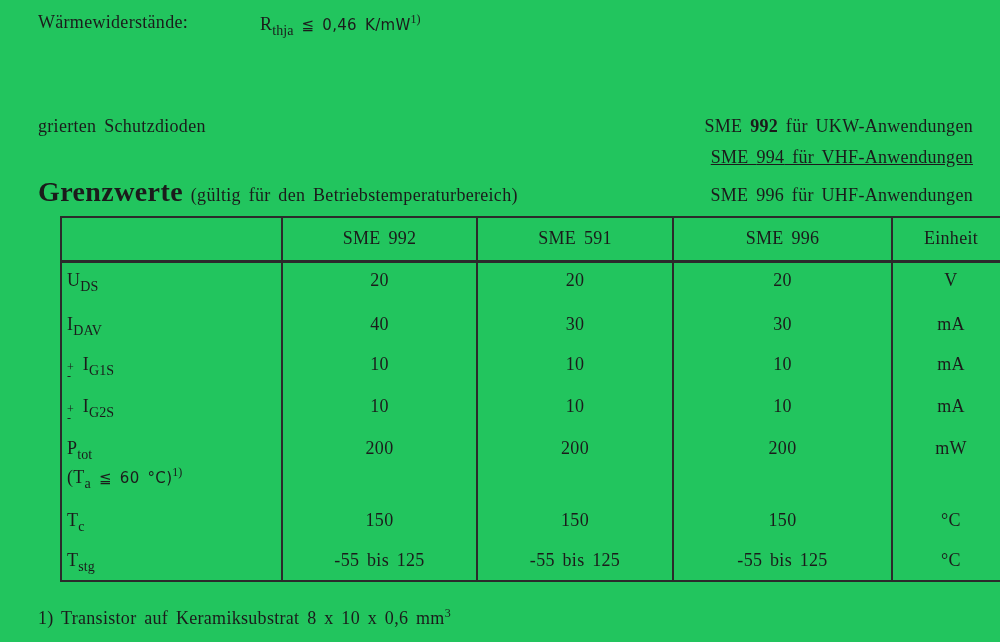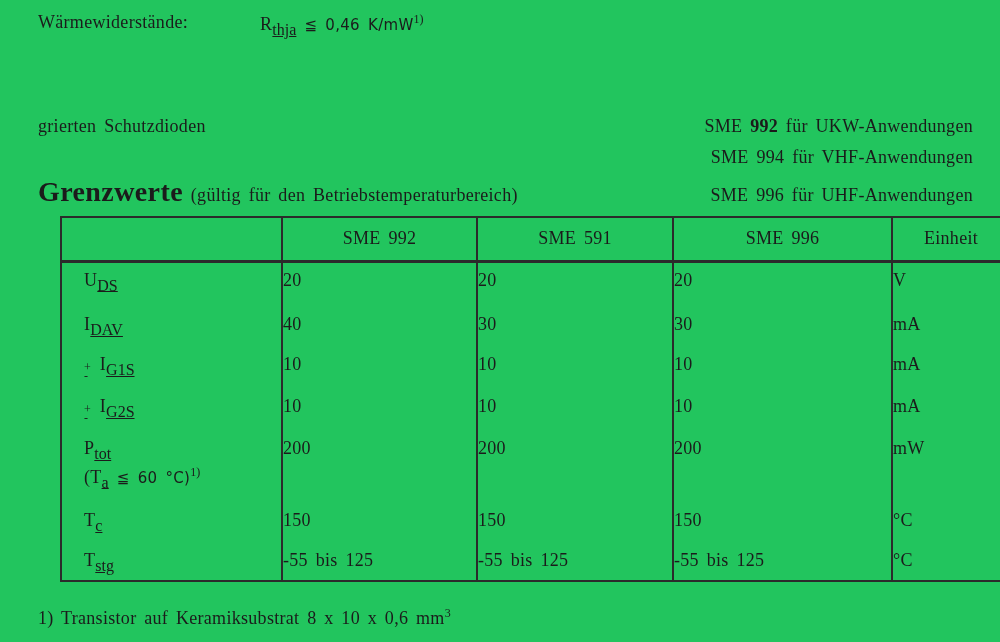--- a/index.html
+++ b/index.html
@@ -9,32 +9,32 @@
     width:1000px; height:642px;
     background:#22c55e;
     color:#1b1b1b;
     font-family:"Liberation Serif","DejaVu Serif",serif;
     font-size:18px;
     letter-spacing:0.3px;
     word-spacing:3px;
     overflow:hidden;
   }
   .rel { font-family:"DejaVu Sans","DejaVu Serif",sans-serif; font-size:15px; }
-  sub { font-size:16px; letter-spacing:0;text-decoration:underline; }
+  sub { font-size:14px; letter-spacing:0; }
   sup { font-size:12px; letter-spacing:0; }
 
   
   .thermal-line { position:absolute; top:12px; left:38px; right:25px; display:flex; align-items:flex-start; }
   .thermal-formula { margin-left:72px; }
 
   
   .desc-line1 { position:absolute; top:81px; left:38px; right:27px; text-align:justify; text-align-last:justify; white-space:normal; }
   .desc-line2-row { position:absolute; top:116px; left:38px; right:27px; display:flex; justify-content:space-between; align-items:baseline; }
 
-  .app-line-2 { position:absolute; top:147px; right:27px; text-align:center; }
+  .app-line-2 { position:absolute; top:147px; right:27px; text-align:center;text-decoration:underline; }
 
   .heading-row { position:absolute; top:176px; left:38px; right:27px; display:flex; justify-content:space-between; align-items:baseline; }
   .heading-bold { font-weight:bold; font-size:28px; letter-spacing:0.4px; }
   .num-bold { font-weight:bold; }
 
   
   table.limits {
     position:absolute; top:216px; left:36px;
     width:949px;
     border-collapse:collapse;
@@ -51,24 +51,25 @@
     height:44px;
     border-top:2px solid #2b2b2b;
     border-bottom:3px solid #2b2b2b;
     font-weight:normal;
     text-align:center;
     vertical-align:middle;
   }
   table.limits tbody td {
     vertical-align:top;
     padding-top:7px;
+    text-align:center;
   }
   table.limits tbody td.param {
     text-align:left;
-    padding-left:22px;
+    padding-left:5px;
   }
   table.limits tbody tr:last-child td { border-bottom:2px solid #2b2b2b; }
   .pm {
     display:inline-flex; flex-direction:column; align-items:flex-start;
     font-size:12px; line-height:9px; margin-right:9px; transform:translateY(1px);
     letter-spacing:0;
   }
   .param-note { display:block; margin-top:2px; }
 
   .footnote { position:absolute; top:606px; left:38px; }

